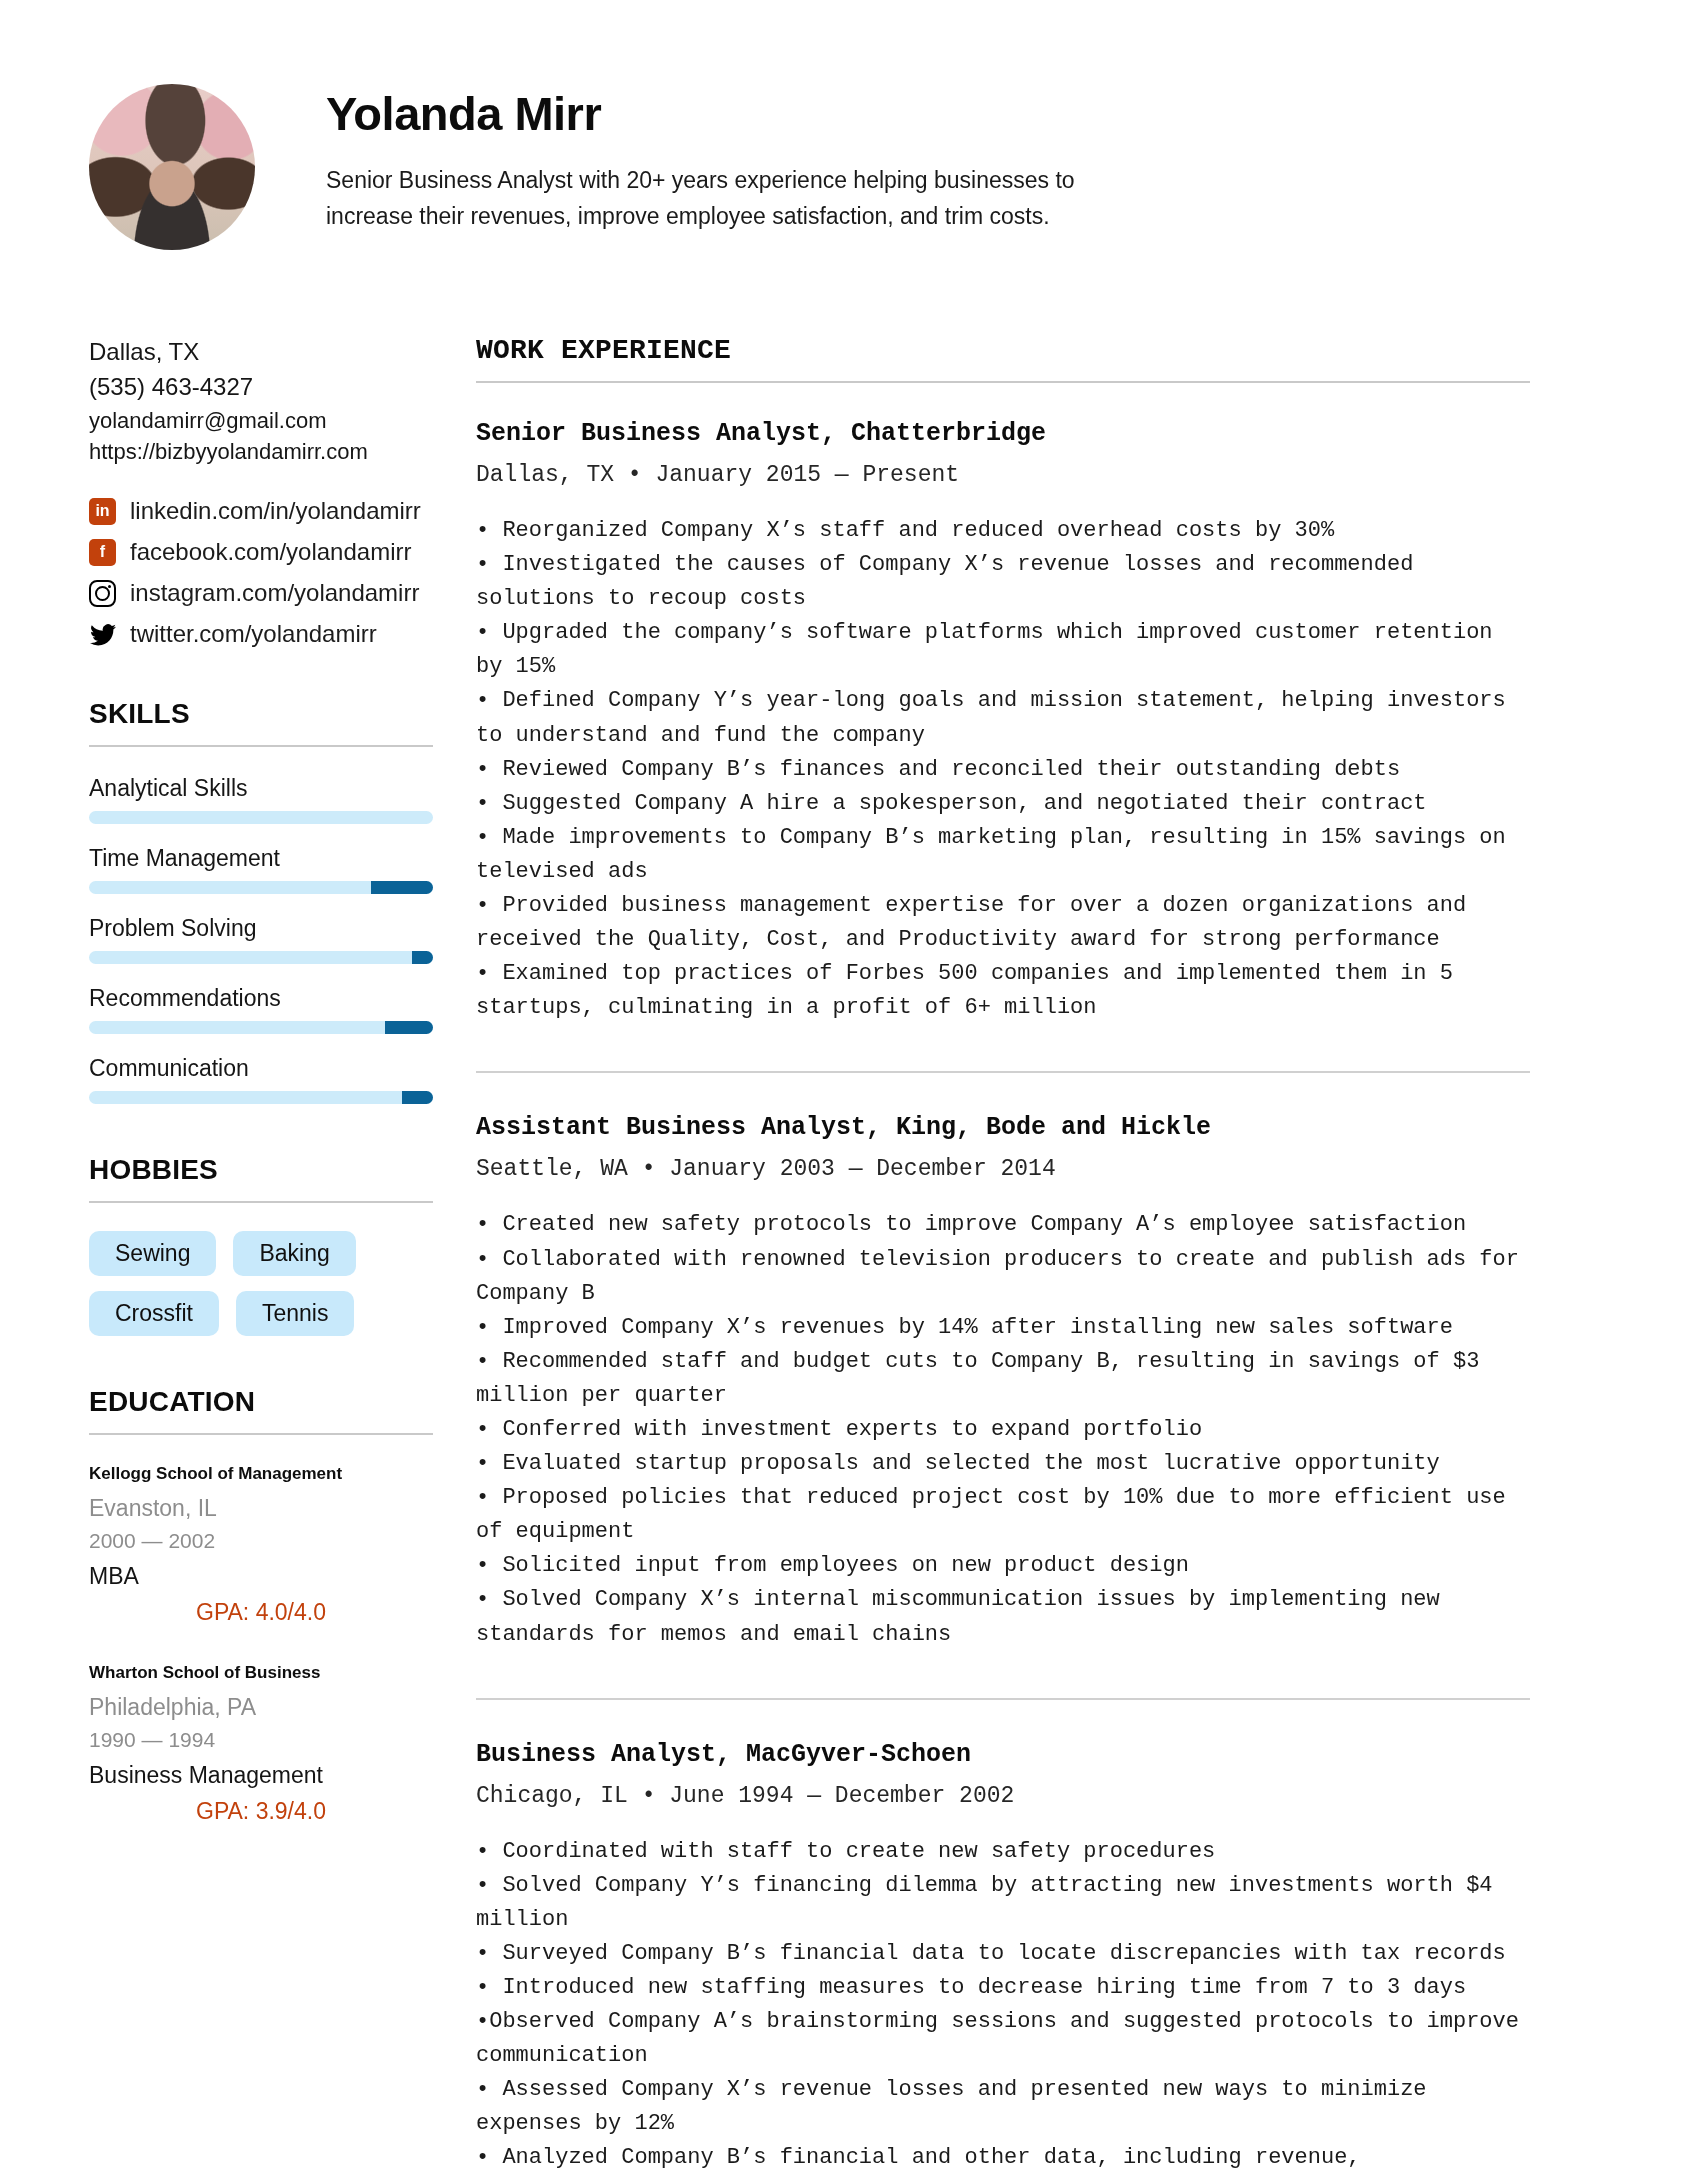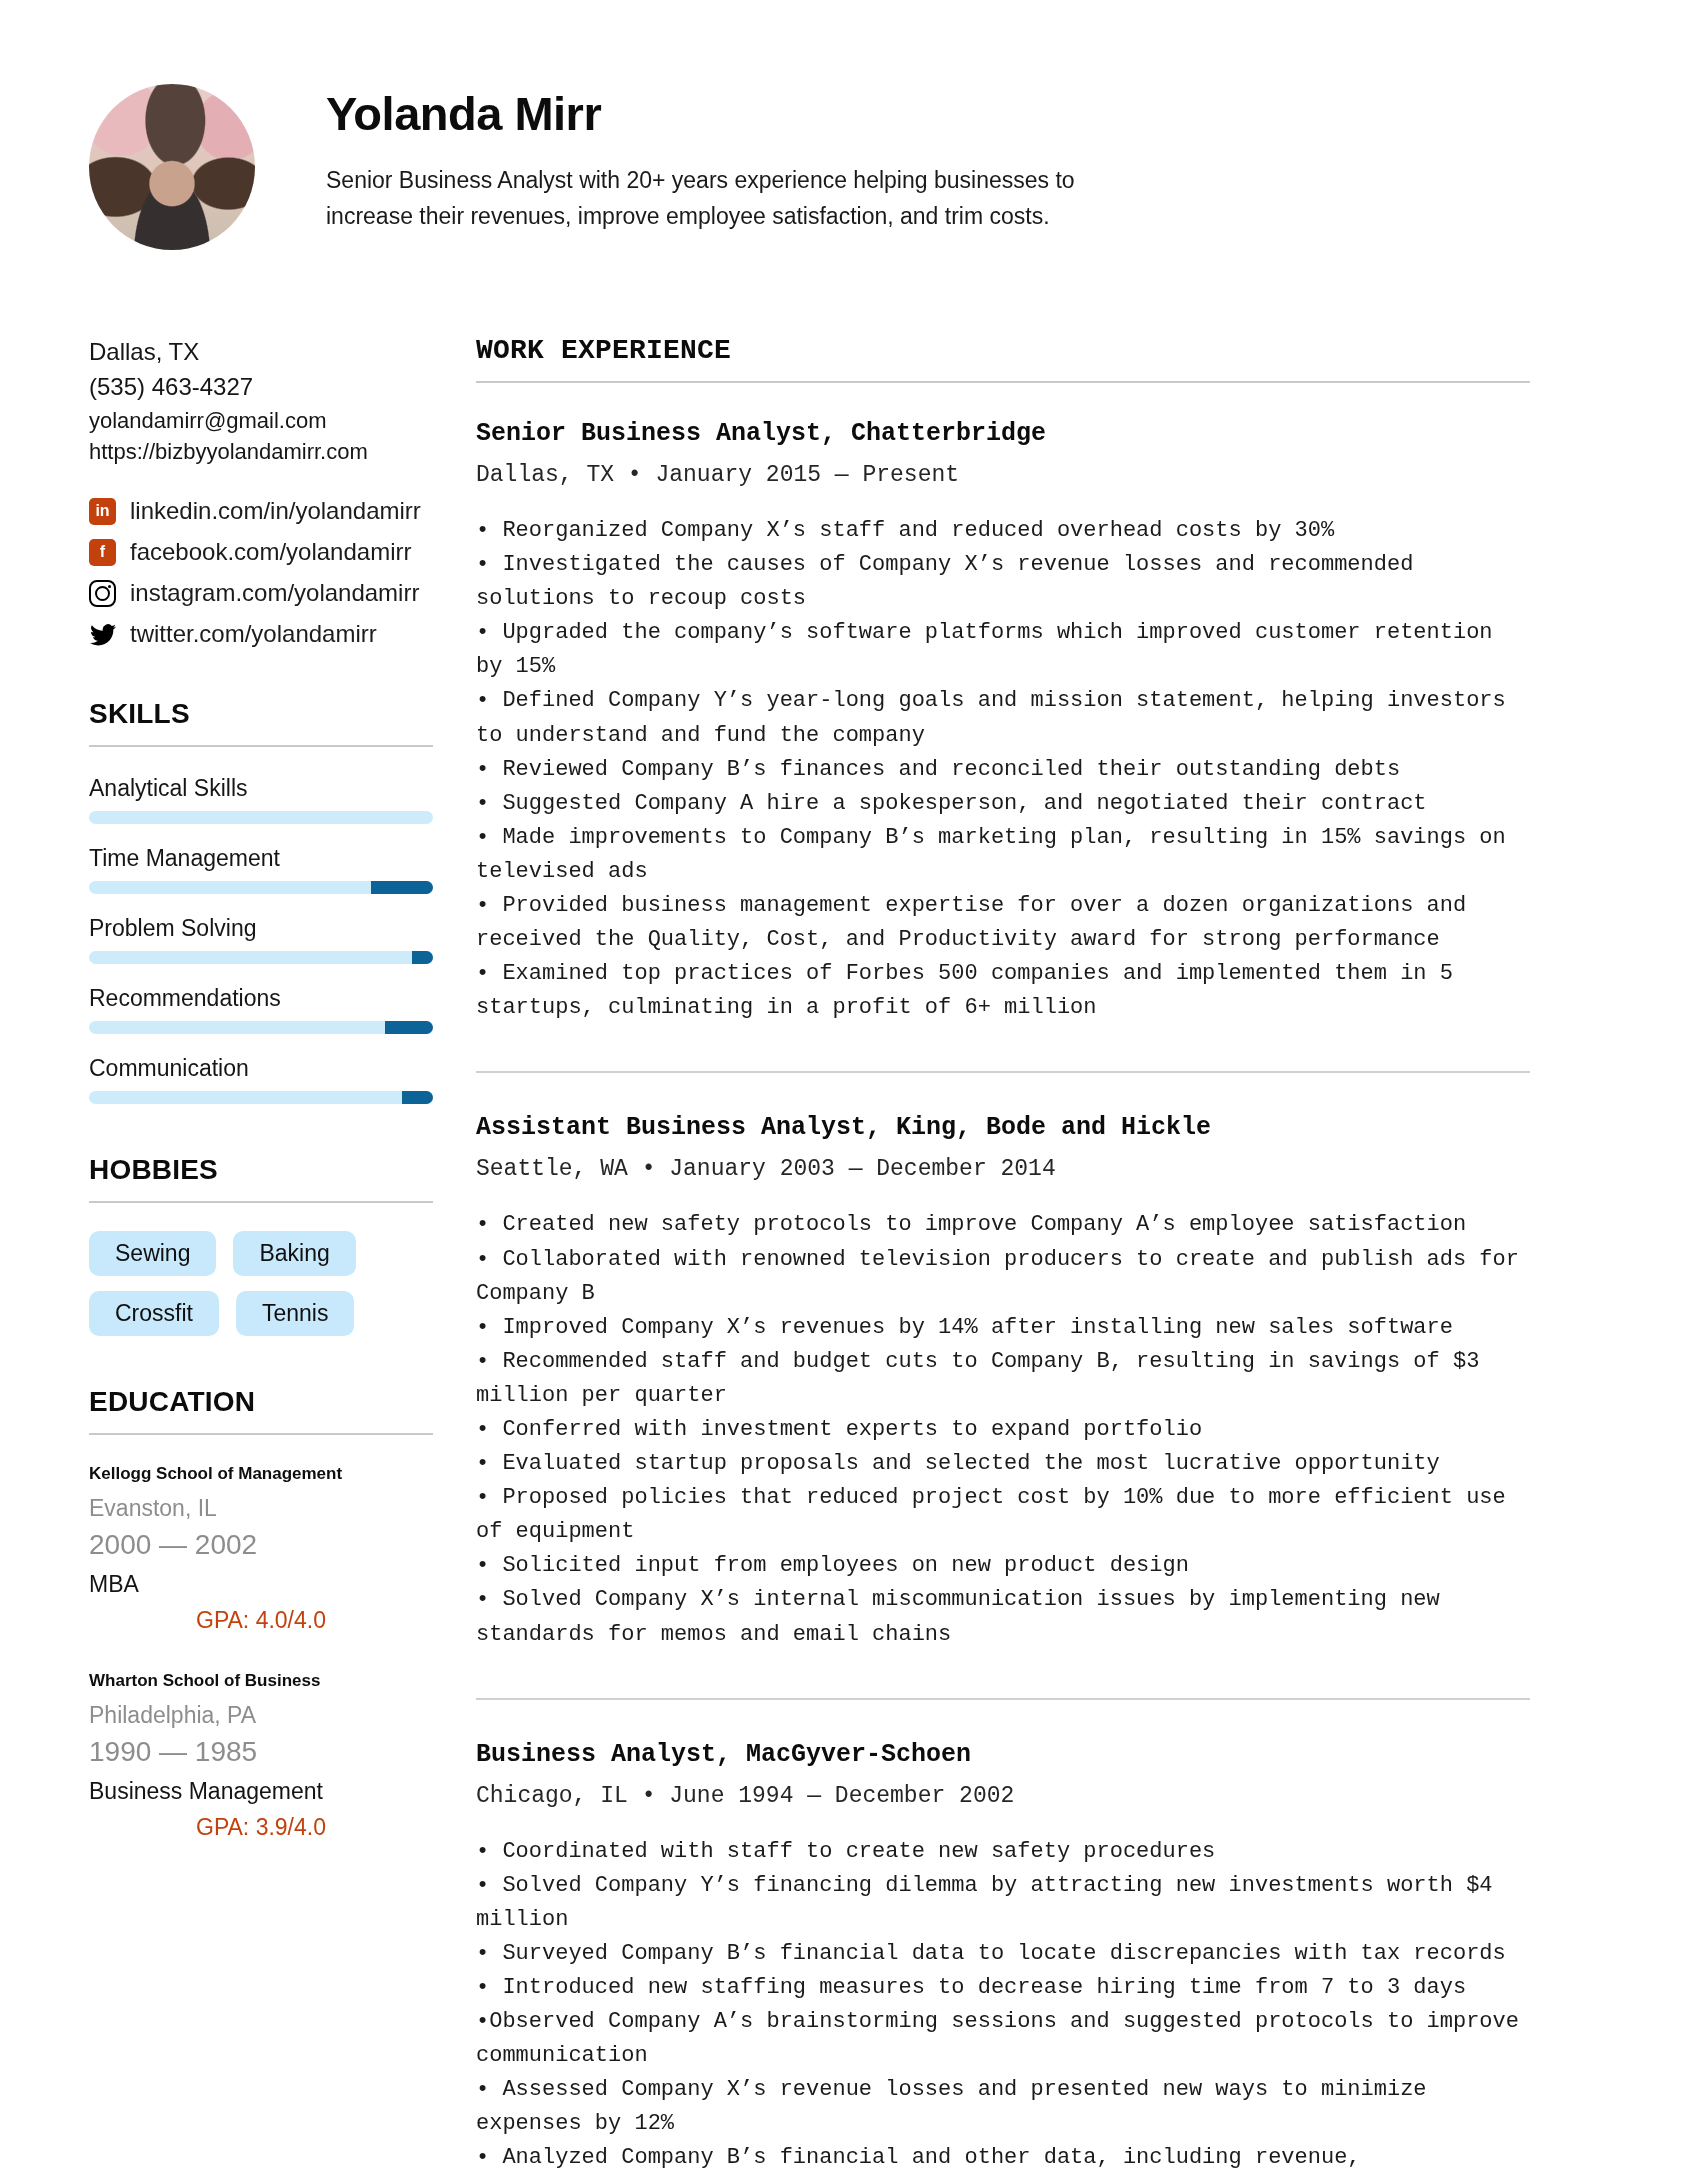--- a/index.html
+++ b/index.html
@@ -48,21 +48,21 @@
   .skill-name{font-size:23px;color:#161616;margin-bottom:9px;}
   .bar{height:13px;background:#cdebfa;border-radius:7px;position:relative;overflow:hidden;}
   .bar-fill{position:absolute;right:0;top:0;bottom:0;background:#0b6397;}
 
   .tags{display:flex;flex-wrap:wrap;gap:15px 17px;}
   .tag{background:#c8e9fb;border-radius:10px;padding:9px 26px;font-size:23px;color:#101010;}
 
   .edu{margin-bottom:36px;}
   .edu-school{font-size:17px;font-weight:bold;color:#0e0e0e;line-height:1.28;margin-bottom:10px;}
   .edu-loc{font-size:23px;color:#8d8d8d;margin-bottom:7px;}
-  .edu-dates{font-size:28px;color:#8d8d8d;margin-bottom:10px;}
+  .edu-dates{font-size:21px;color:#8d8d8d;margin-bottom:10px;}
   .edu-degree{font-size:23px;color:#141414;margin-bottom:9px;}
   .edu-gpa{font-size:23px;color:#c2410c;text-align:center;}
 
   
   .job{margin-top:40px;}
   .job.first{margin-top:36px;}
   .job-title{font-size:25px;font-weight:bold;color:#0c0c0c;}
   .job-meta{font-size:23px;color:#262626;margin-top:14px;}
   .bullets{margin-top:26px;}
   .bullet{font-size:22px;line-height:1.55;color:#1b1b1b;}
@@ -170,21 +170,21 @@
         <div class="edu">
           <div class="edu-school">Kellogg School of Management</div>
           <div class="edu-loc">Evanston, IL</div>
           <div class="edu-dates">2000 — 2002</div>
           <div class="edu-degree">MBA</div>
           <div class="edu-gpa">GPA: 4.0/4.0</div>
         </div>
         <div class="edu">
           <div class="edu-school">Wharton School of Business</div>
           <div class="edu-loc">Philadelphia, PA</div>
-          <div class="edu-dates">1990 — 1985</div>
+          <div class="edu-dates">1990 — 1994</div>
           <div class="edu-degree">Business Management</div>
           <div class="edu-gpa">GPA: 3.9/4.0</div>
         </div>
       </div>
     </div>
 
     <div class="right">
       <div class="section-title">WORK EXPERIENCE</div>
       <div class="rule"></div>
 

